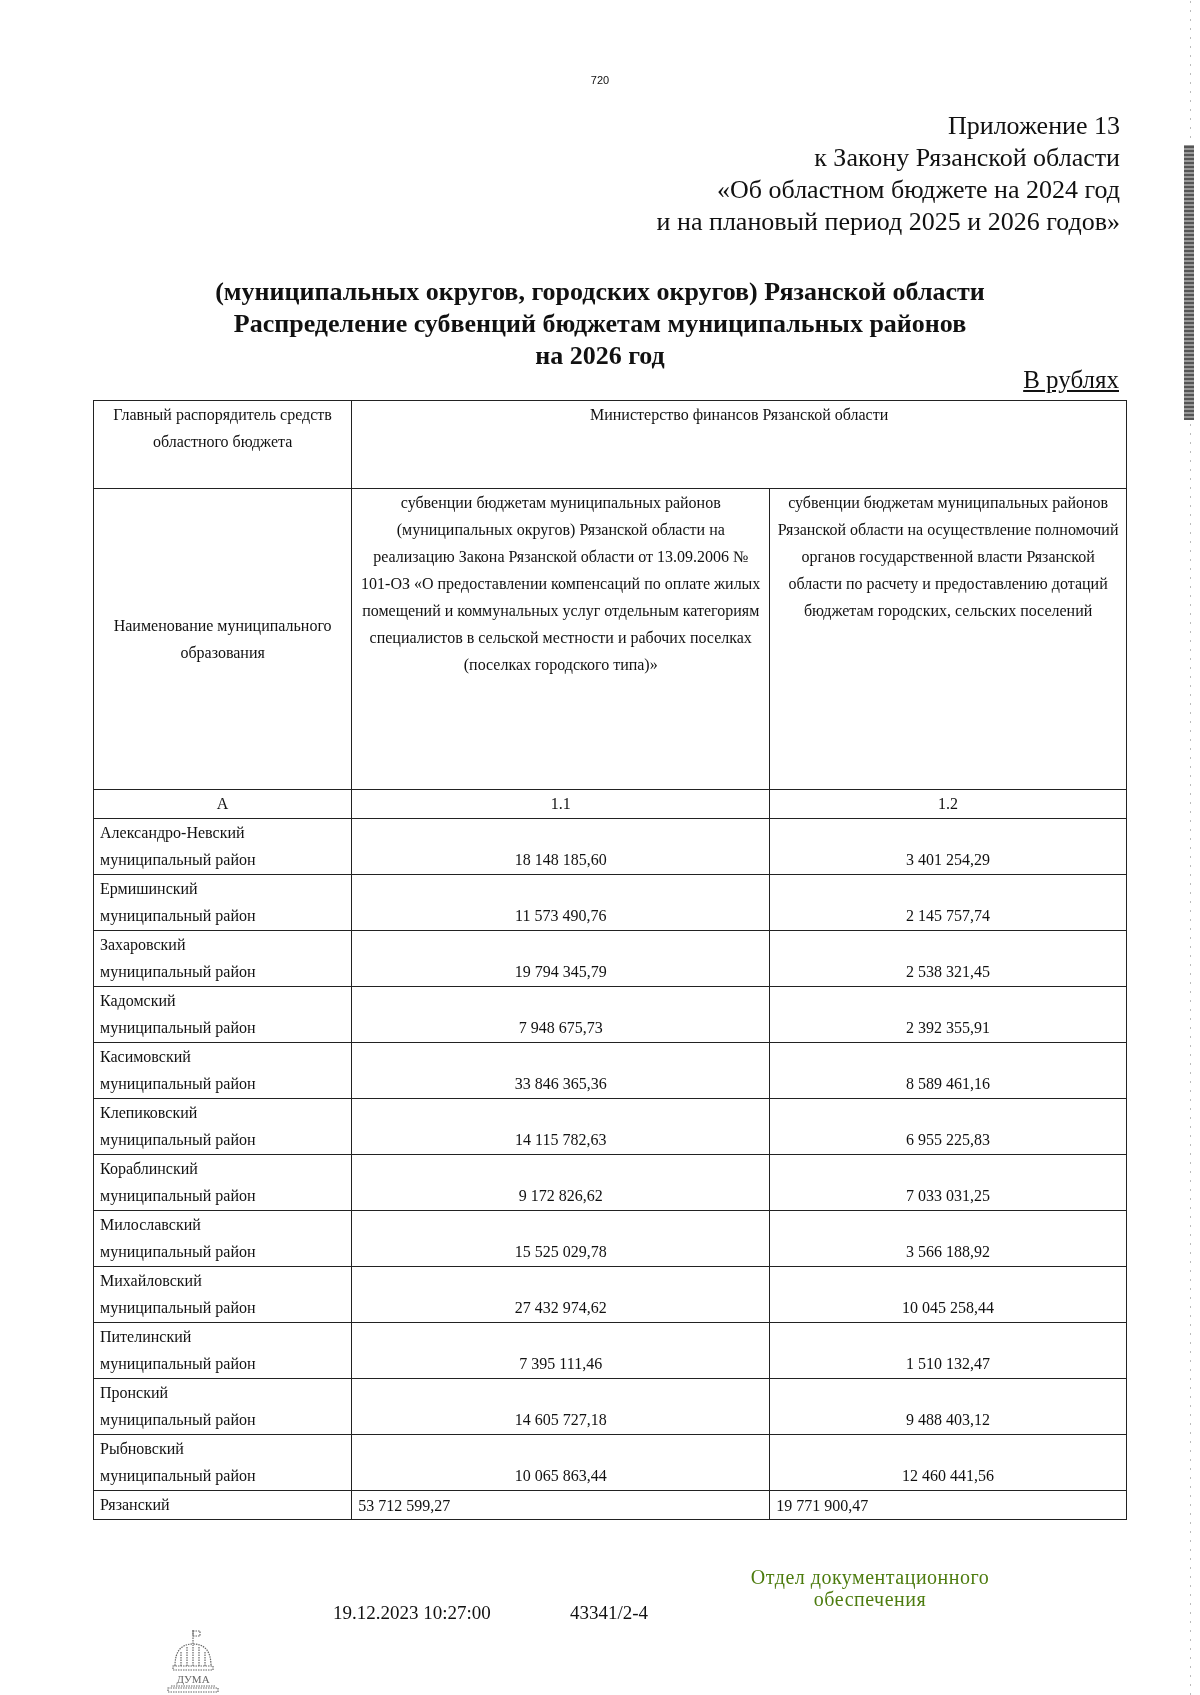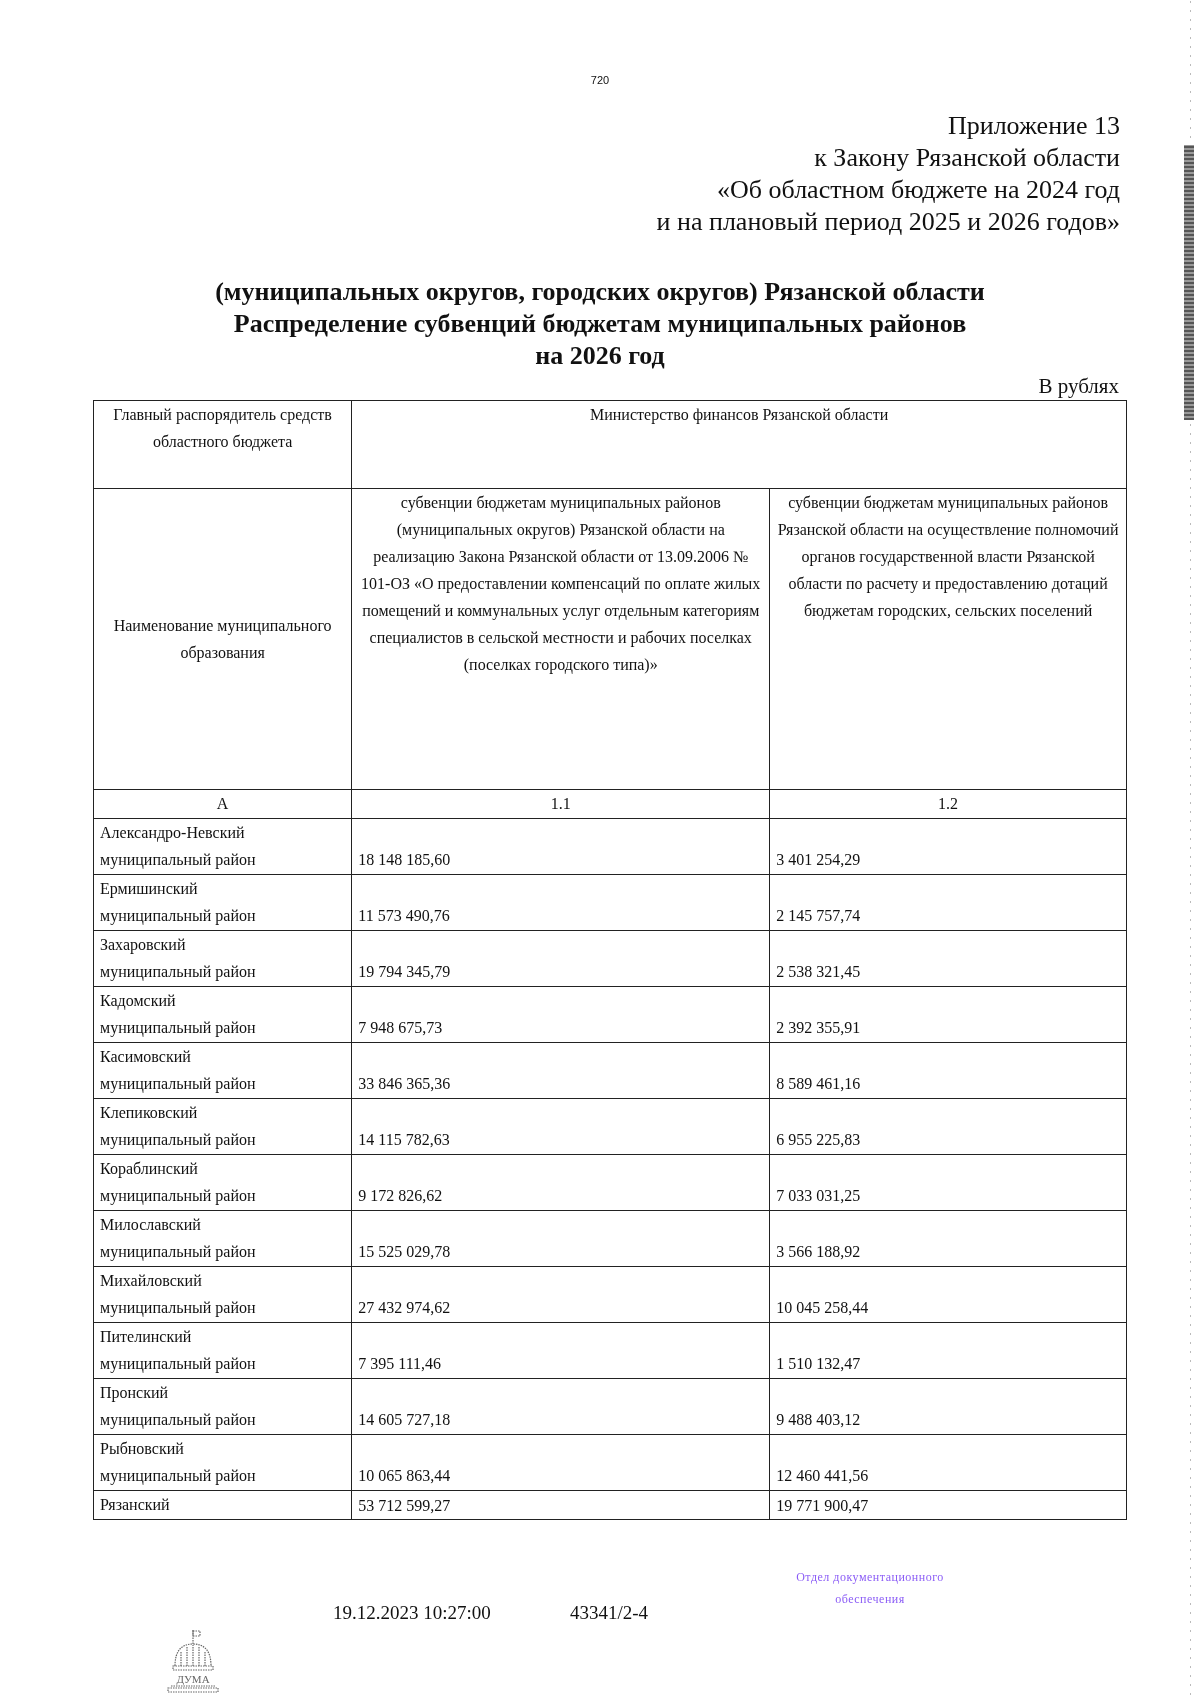--- a/index.html
+++ b/index.html
@@ -4,41 +4,41 @@
 <style>
   html, body { margin: 0; padding: 0; background: #ffffff; }
   body { width: 1200px; height: 1695px; position: relative; overflow: hidden;
          font-family: "Liberation Serif", "DejaVu Serif", serif; color: #111; }
   .page-number { position: absolute; top: 74px; left: 0; width: 1200px; text-align: center;
                  font-family: "Liberation Sans", "DejaVu Sans", sans-serif; font-size: 11px; }
   .appendix { position: absolute; top: 110px; right: 80px; text-align: right;
               font-size: 26px; line-height: 32px; }
   .title { position: absolute; top: 276px; left: 0; width: 1200px; text-align: center;
            font-weight: bold; font-size: 26px; line-height: 32px; }
-  .units { position: absolute; top: 374px; right: 81px; font-size: 21px; }
+  .units { position: absolute; top: 366px; right: 81px; font-size: 25px; text-decoration: underline; }
   table.grid { position: absolute; top: 400px; left: 93px; width: 1034px;
                border-collapse: collapse; font-size: 16px; line-height: 27px; }
   table.grid td { border: 1.5px solid #222; padding: 0 6px; vertical-align: top; }
   .c-name { width: 249px; }
   .c-v1 { width: 403px; }
   .c-v2 { width: 344px; }
   .center { text-align: center; }
   .mid { vertical-align: middle !important; }
   .row-head1 td { height: 87px; }
   .row-head2 td { height: 300px; }
   .row-idx td { height: 28px; text-align: center; vertical-align: middle; }
   .row-data td { height: 54px; }
-  .row-data td.val { vertical-align: bottom; text-align: left; padding-bottom: 1px; }
+  .row-data td.val { vertical-align: bottom; text-align: center; padding-bottom: 1px; }
   .row-last td { height: 28px; }
   .row-last td.val { text-align: left; vertical-align: middle; }
   .footer-logo { position: absolute; top: 1628px; left: 165px; width: 56px; height: 70px; }
   .footer-stamp { position: absolute; top: 1602px; left: 333px; font-size: 19px; }
   .footer-reg { position: absolute; top: 1602px; left: 570px; font-size: 19px; }
   .footer-dept { position: absolute; top: 1566px; left: 700px; width: 340px; text-align: center;
-                 font-size: 12px; line-height: 22px; color: #8b5cf6; letter-spacing: 0.5px; }
+                 font-size: 20px; line-height: 22px; color: #4d7c0f; letter-spacing: 0.5px; }
   .scan-strip { position: absolute; top: 0; right: 0; width: 28px; height: 1695px; }
   .scan-strip .bar { position: absolute; left: 12px; top: 145px; width: 10px; height: 275px;
                      background: repeating-linear-gradient(0deg, #555 0 2px, #999 2px 4px); }
   .scan-strip .dots { position: absolute; left: 18px; top: 0; width: 1px; height: 1695px;
                       background: repeating-linear-gradient(0deg, #bbb 0 2px, transparent 2px 9px); }
 </style>
 </head>
 <body>
 
 <div class="page-number">720</div>

